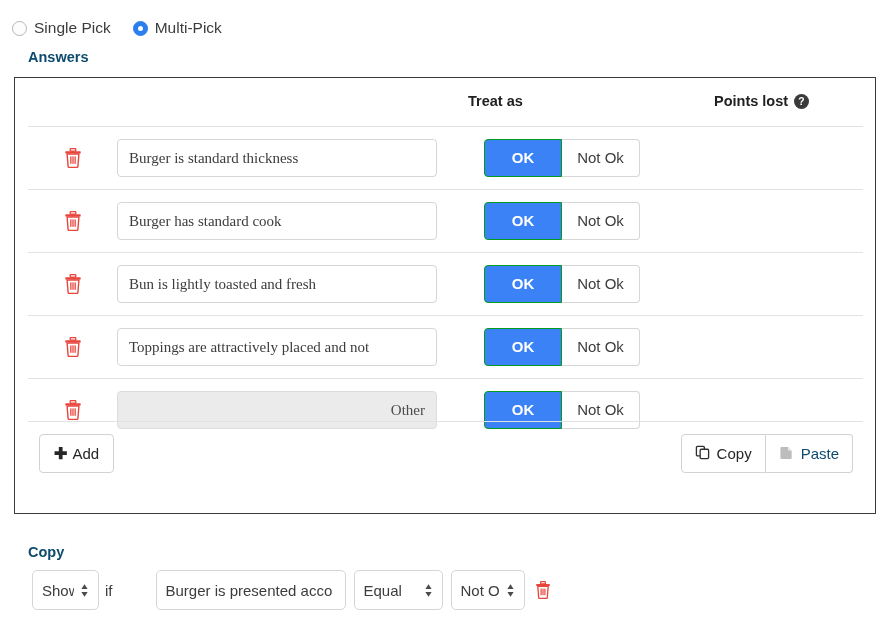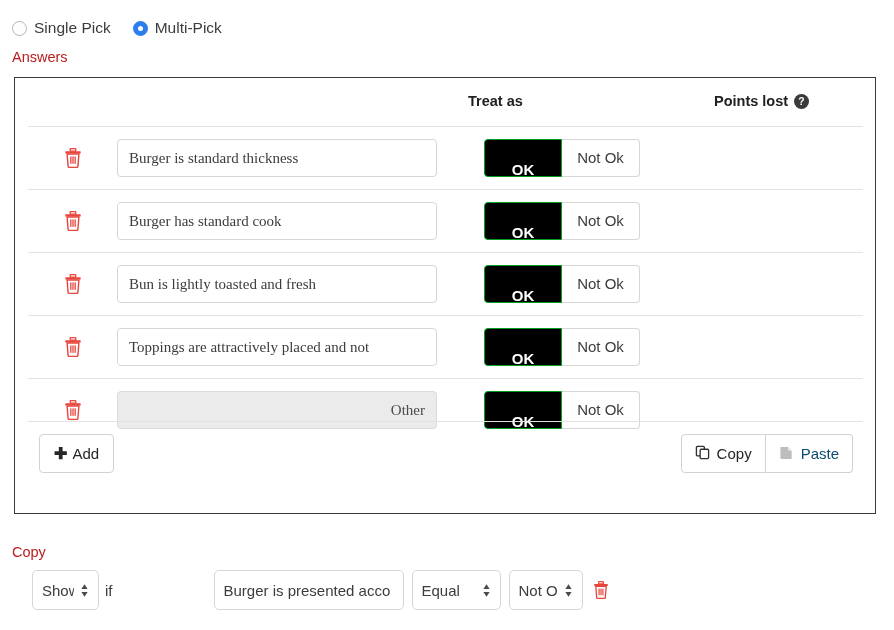--- a/index.html
+++ b/index.html
@@ -64,24 +64,24 @@
   }
   .radio-label {
     font-size: 15.5px;
     color: #3c3c3c;
     white-space: nowrap;
   }
 
   
   .section-title {
     position: absolute;
-    font-weight: normal;
+    font-weight: bold;
     font-size: 14.5px;
-    color: #b91c1c;
-    left: 12px;
+    color: #0c4a6e;
+    left: 28px;
   }
   #answers-title { top: 49px; }
   #skip-title { top: 544px; }
 
   
   .panel {
     position: absolute;
     left: 14px;
     top: 77px;
     width: 862px;
@@ -172,28 +172,28 @@
   .treat-group {
     position: absolute;
     left: 456px;
     display: flex;
     align-items: center;
   }
   .btn-ok {
     width: 78px;
     height: 38px;
     border: 1px solid #029b1e;
-    background: #000000;
+    background: #3b82f6;
     color: #ffffff;
     font-family: "Liberation Sans", sans-serif;
     font-size: 15px;
     font-weight: bold;
     border-radius: 4px 0 0 4px;
     cursor: pointer;
-    padding: 12px;
+    padding: 0;
     line-height: 36px;
   }
   .btn-notok {
     width: 78px;
     height: 38px;
     border: 1px solid #d6d6d6;
     border-left: none;
     background: #ffffff;
     color: #3c3c3c;
     font-family: "Liberation Sans", sans-serif;
@@ -304,21 +304,21 @@
     height: 15px;
   }
   #skip-action { width: 67px; margin-left: 20px; }
   .if-label {
     margin-left: 6px;
     font-size: 15px;
     color: #3c3c3c;
   }
   #skip-question {
     width: 190px;
-    margin-left: 101px;
+    margin-left: 43px;
     justify-content: flex-start;
   }
   #skip-operator { width: 89px; margin-left: 8px; }
   #skip-value { width: 74px; margin-left: 8px; }
   .skip-trash {
     background: none;
     border: none;
     padding: 0;
     margin-left: 10px;
     width: 16px;

